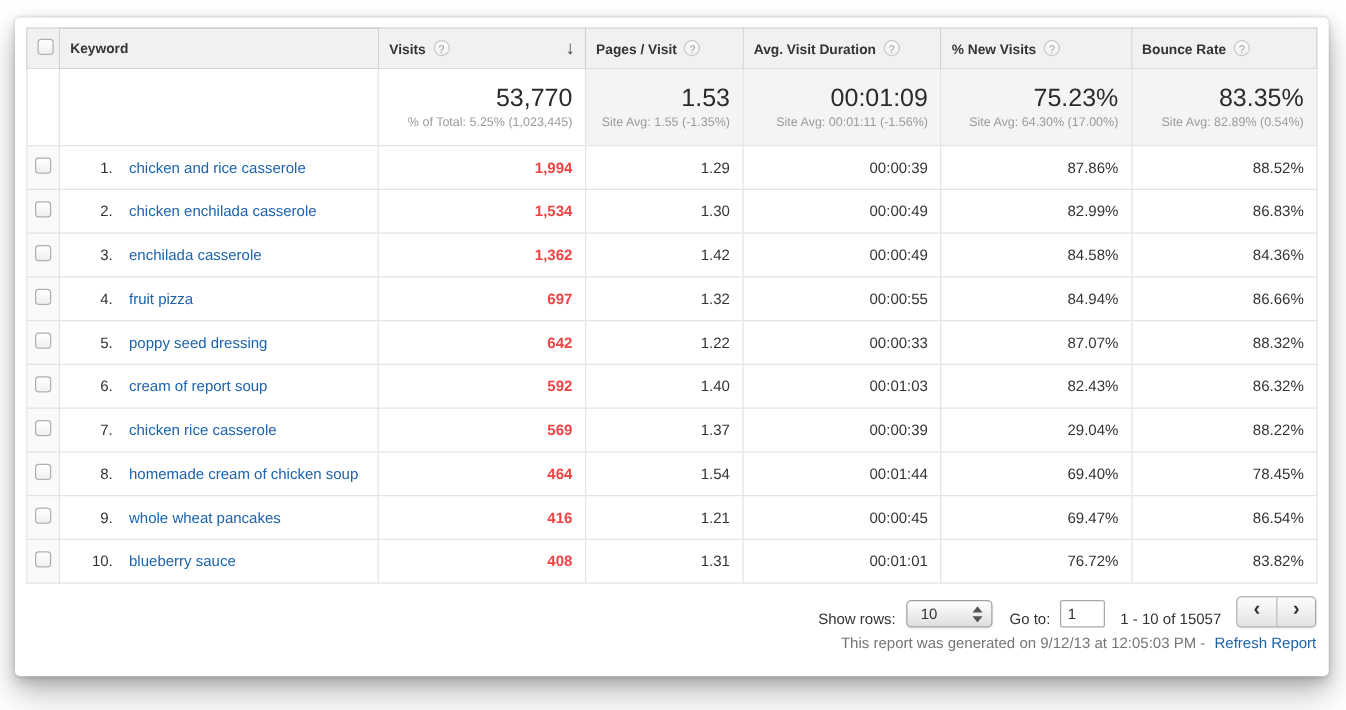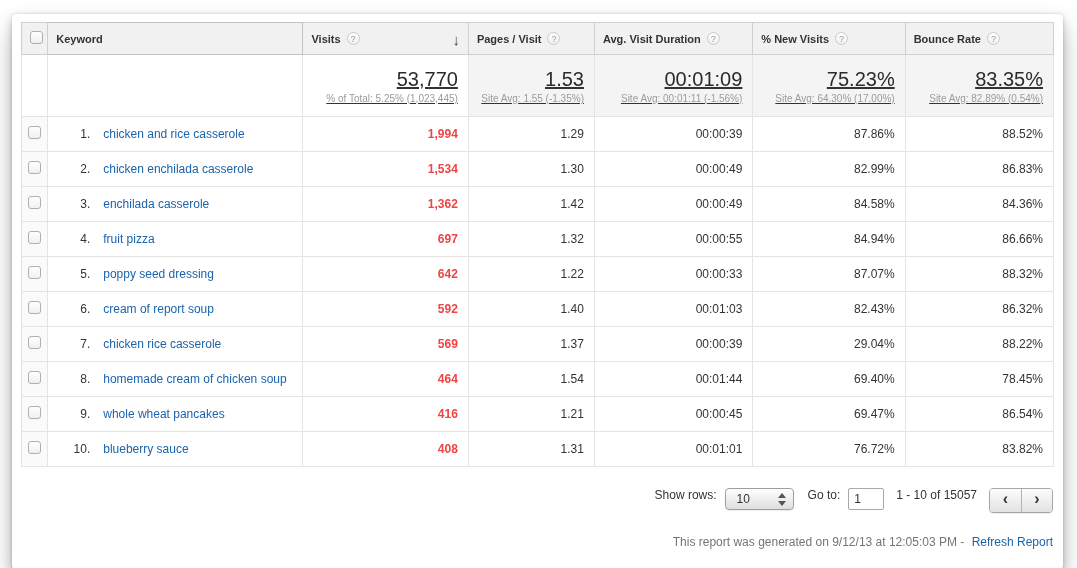--- a/index.html
+++ b/index.html
@@ -62,21 +62,21 @@
     cursor: pointer;
   }
   .sort-arrow {
     position: absolute;
     right: 8px; top: 50%;
     transform: translateY(-50%);
     font-size: 15px;
     font-weight: normal;
     color: #444;
   }
-  tr.summary td { height: 62px; background: #f4f4f4; vertical-align: middle; text-decoration: underline; }
+  tr.summary td { height: 62px; background: #f4f4f4; vertical-align: middle; }
   tr.summary td.plain { background: #ffffff; }
   tr.summary td.sorted { background: #ffffff; }
   .sumwrap { text-align: right; padding-right: 10px; }
   .big { font-size: 20px; color: #2b2b2b; line-height: 1.1; }
   .sub { font-size: 10px; color: #9b9b9b; margin-top: 3px; white-space: nowrap; }
   tbody tr td { height: 35px; background: #ffffff; vertical-align: middle; }
   td.cb-col { background: #fafafa !important; text-align: center; }
   .cb {
     display: inline-block;
     width: 13px; height: 13px;
@@ -86,22 +86,22 @@
     cursor: pointer;
   }
   td.kw-cell { padding-left: 8px; white-space: nowrap; overflow: hidden; }
   .rank { display: inline-block; width: 34px; text-align: right; margin-right: 13px; color: #333; }
   .kw-link { color: #1b63ad; text-decoration: none; cursor: pointer; }
   td.num { text-align: right; padding-right: 10px; }
   td.num.bold { font-weight: bold; color: #ef4444; }
   .pager {
     display: flex;
     justify-content: flex-end;
-    align-items: flex-start;
-    margin-top: 21px;
+    align-items: flex-end;
+    margin-top: 10px;
     font-size: 12px;
     color: #333;
     padding-right: 1px;
   }
   .pager .lbl { margin-right: 8px; }
   .select {
     width: 69px; height: 22px;
     border: 1px solid #9f9f9f;
     border-radius: 4px;
     background: linear-gradient(#ffffff, #dedede);
@@ -144,21 +144,21 @@
     font-family: "Liberation Sans", sans-serif;
     font-size: 16px; font-weight: bold; color: #333;
     line-height: 1;
     display: flex; align-items: center; justify-content: center;
     padding: 0 0 3px 0;
     cursor: pointer;
   }
   .nav-group button:first-child { border-left: none; }
   .gen-line {
     text-align: right;
-    margin-top: 22px;
+    margin-top: 5px;
     font-size: 12px;
     color: #757575;
     padding-right: 1px;
   }
   .gen-line a { color: #1b63ad; text-decoration: none; cursor: pointer; margin-left: 4px; }
 </style>
 </head>
 <body>
 
 <div class="card">

